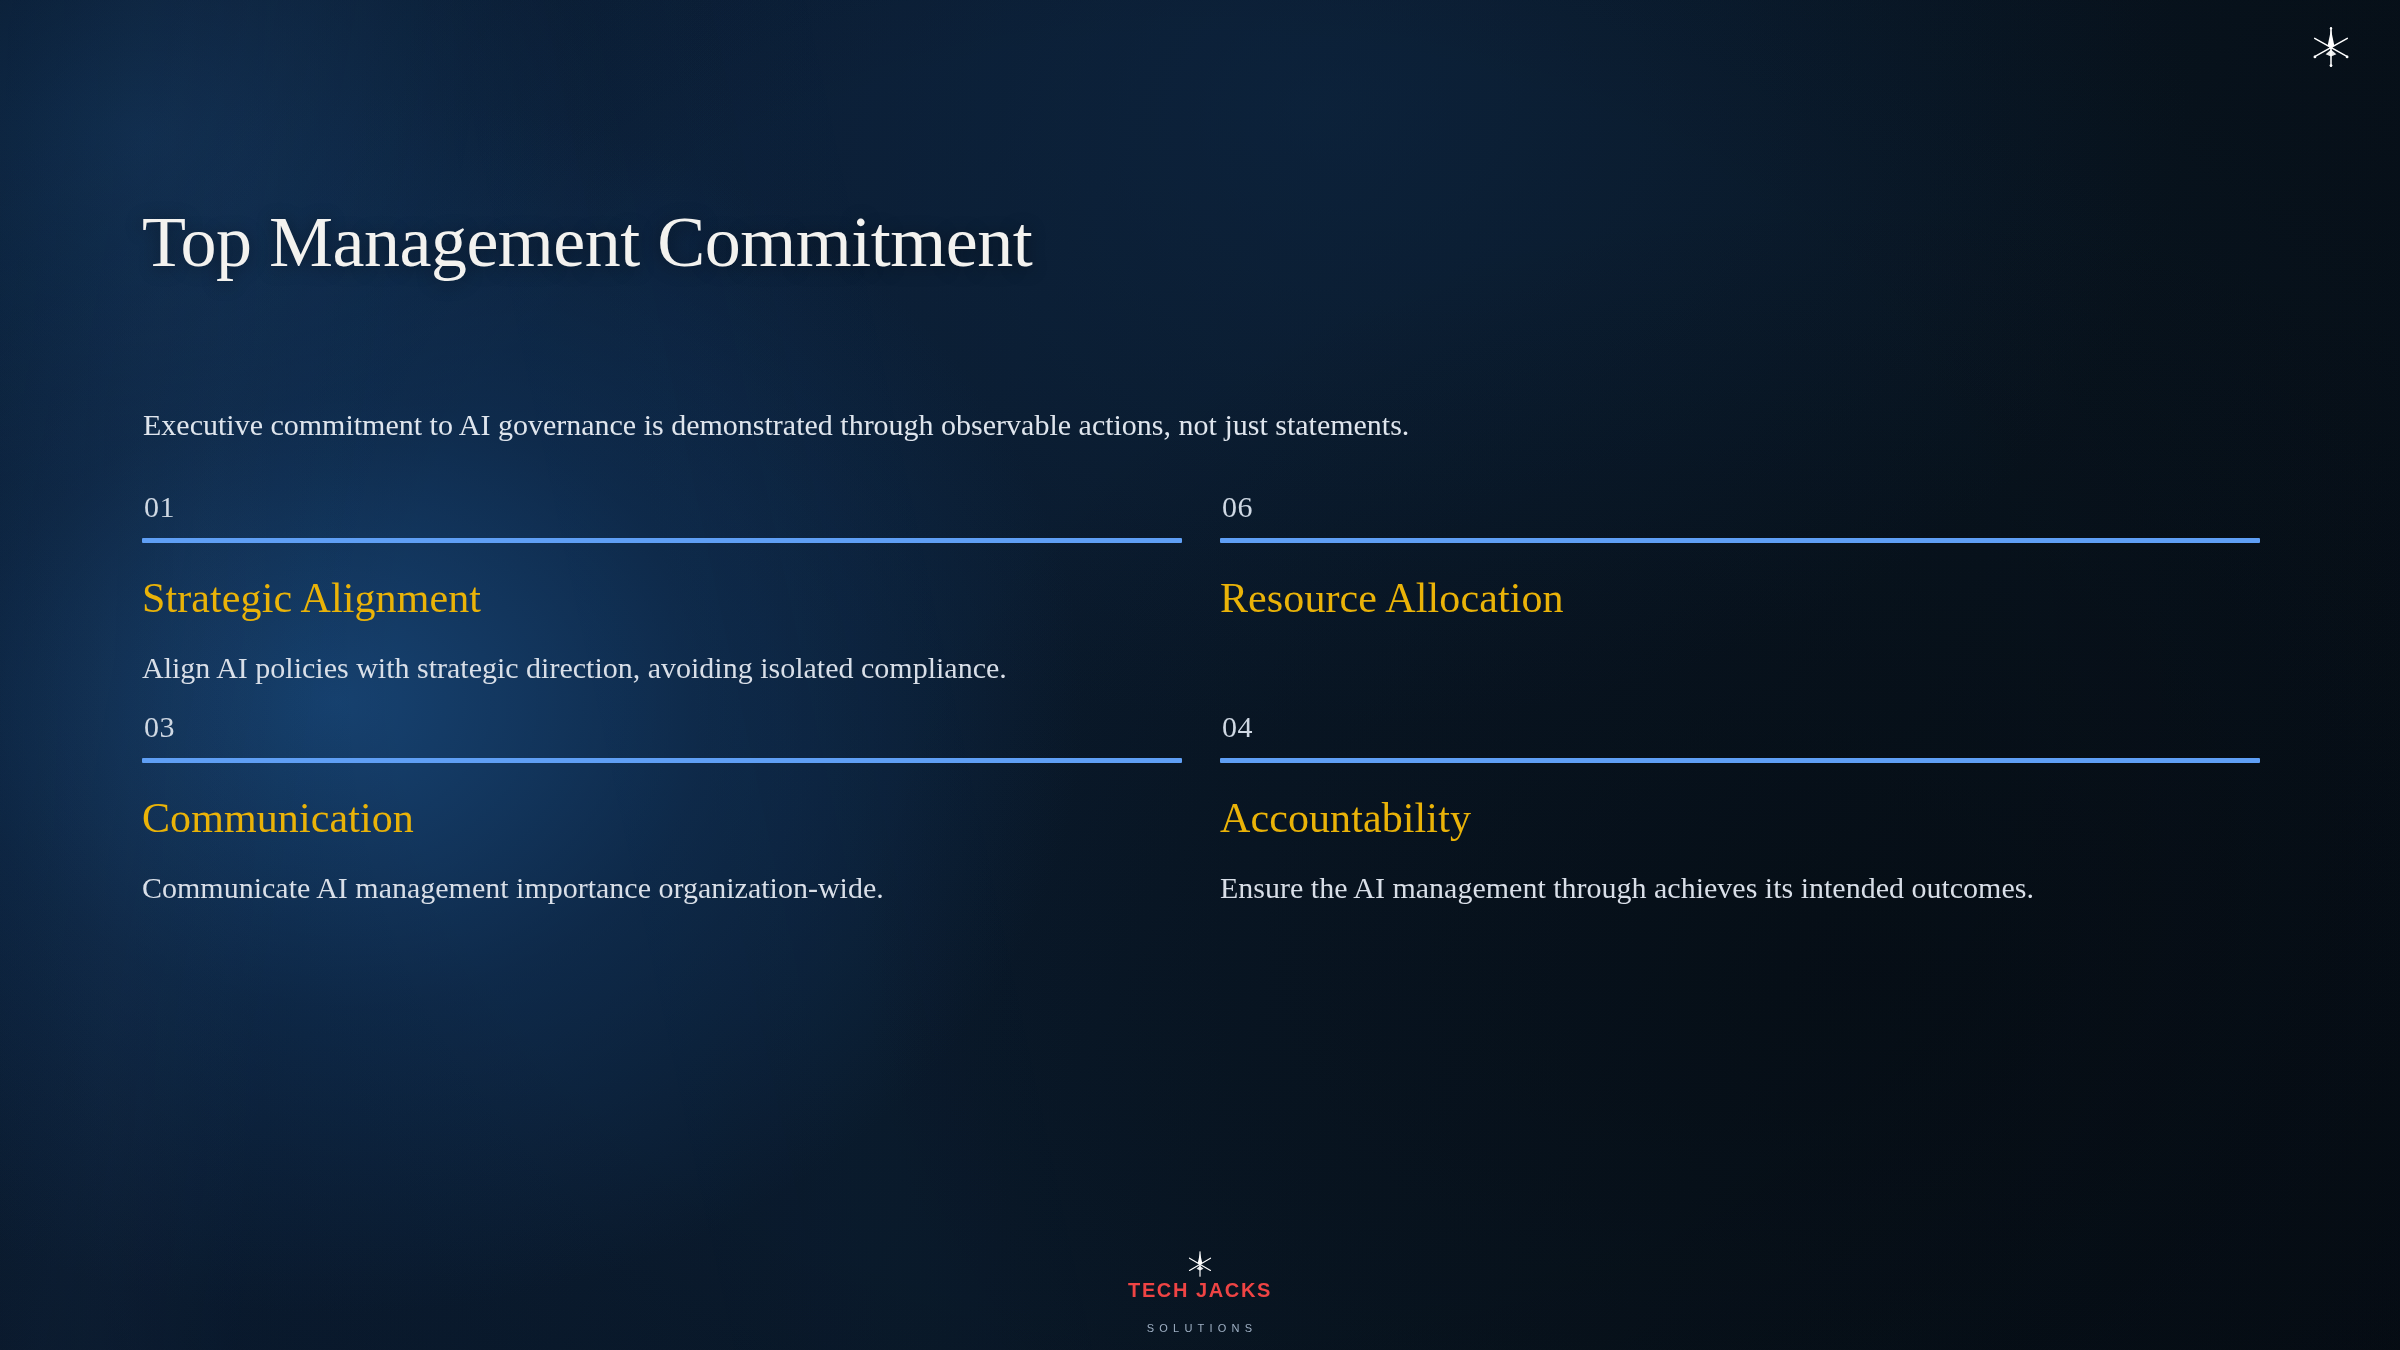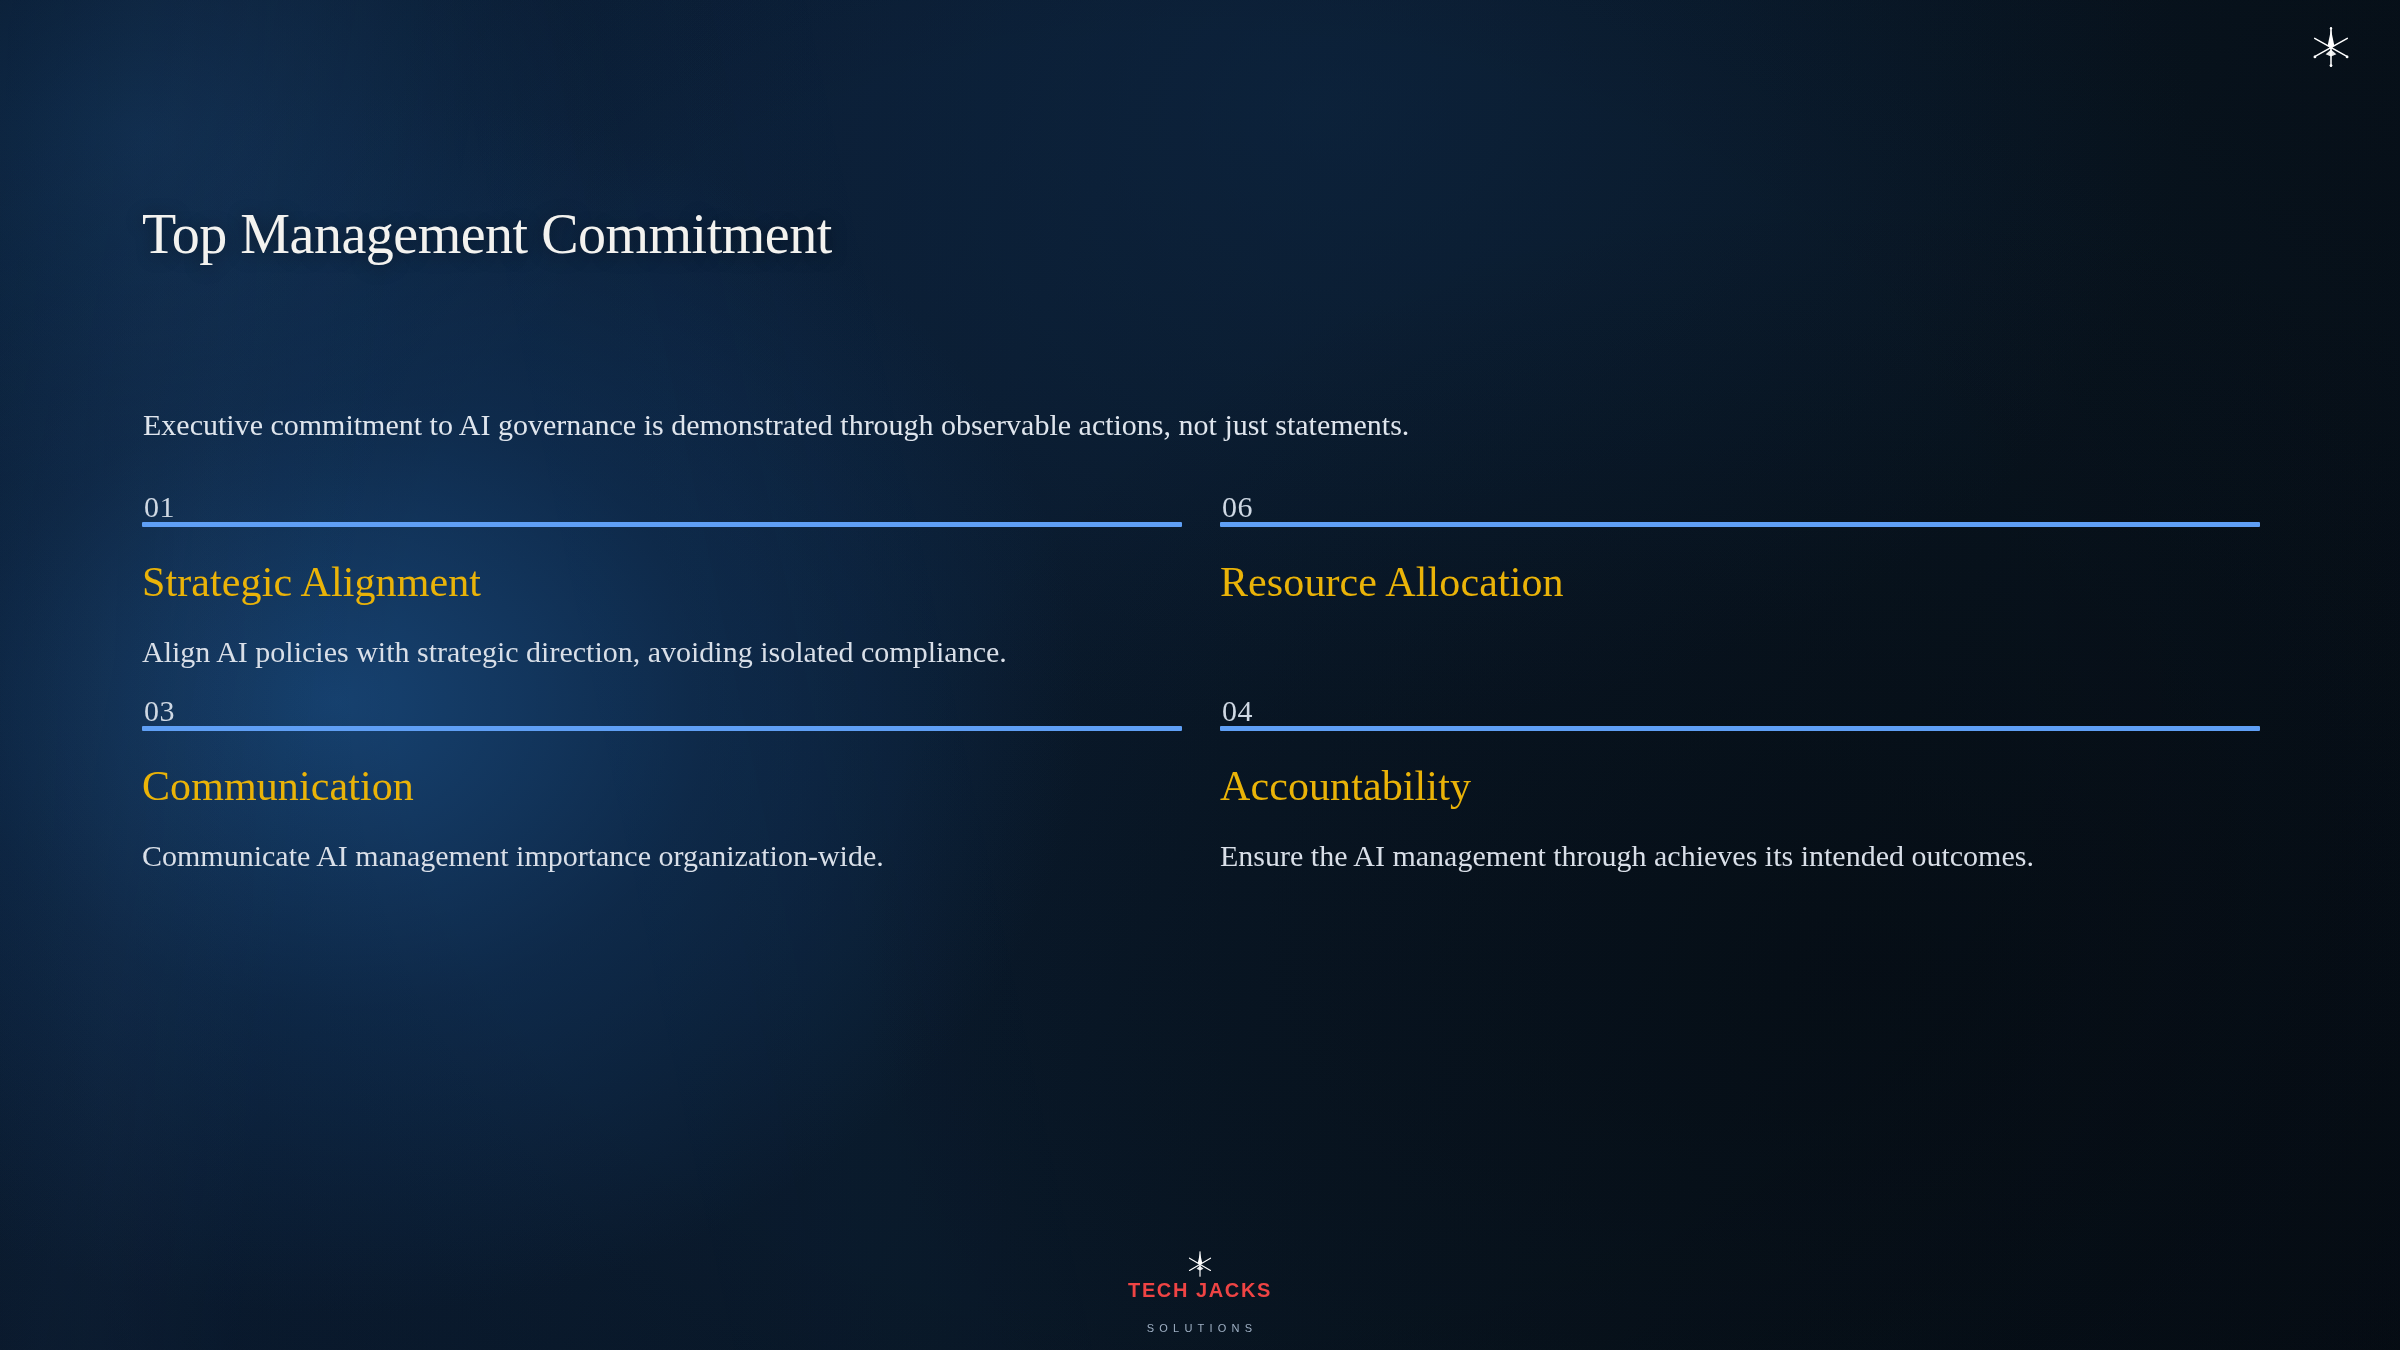--- a/index.html
+++ b/index.html
@@ -41,21 +41,21 @@
 
   
   .slide{ position:absolute; inset:0; }
 
   .sparkle-tr{
     position:absolute; left:2308px; top:24px; width:46px; height:46px;
   }
 
   .title{
     position:absolute; left:142px; top:206px;
-    font-size:56px; line-height:1.0; letter-spacing:-0.5px;
+    font-size:72px; line-height:1.0; letter-spacing:-0.5px;
     color:#f3f2ef; font-weight:400; white-space:nowrap;
     text-shadow:0 2px 18px rgba(0,0,0,.45);
   }
 
   .subtitle{
     position:absolute; left:143px; top:405px;
     font-size:30px; line-height:1.35; color:#dfe5ed; font-weight:400;
     white-space:nowrap;
   }
 
@@ -64,21 +64,21 @@
     width:2118px;
     display:grid;
     grid-template-columns:1040px 1040px;
     column-gap:38px;
     row-gap:22px;
   }
 
   .card{ width:1040px; }
   .card-num{
     font-size:30px; line-height:1.0; color:#cfd8e3; font-weight:400;
-    padding-left:2px; letter-spacing:0.5px;
+    padding-left:2px; padding-bottom:16px; letter-spacing:0.5px;
   }
   .card-rule{
     height:5px; width:100%; background:#5f9ff5; border-radius:1px;
   }
   .card-title{
     margin-top:32px;
     font-size:42px; line-height:1.1; color:#eab308; font-weight:400;
     letter-spacing:0.1px;
   }
   .card-body{

